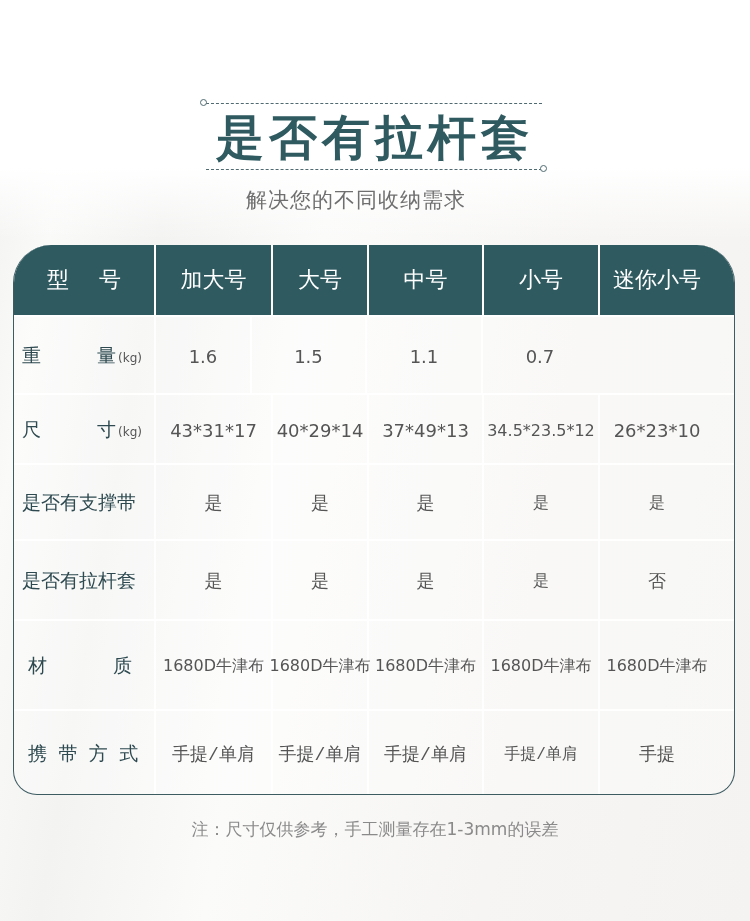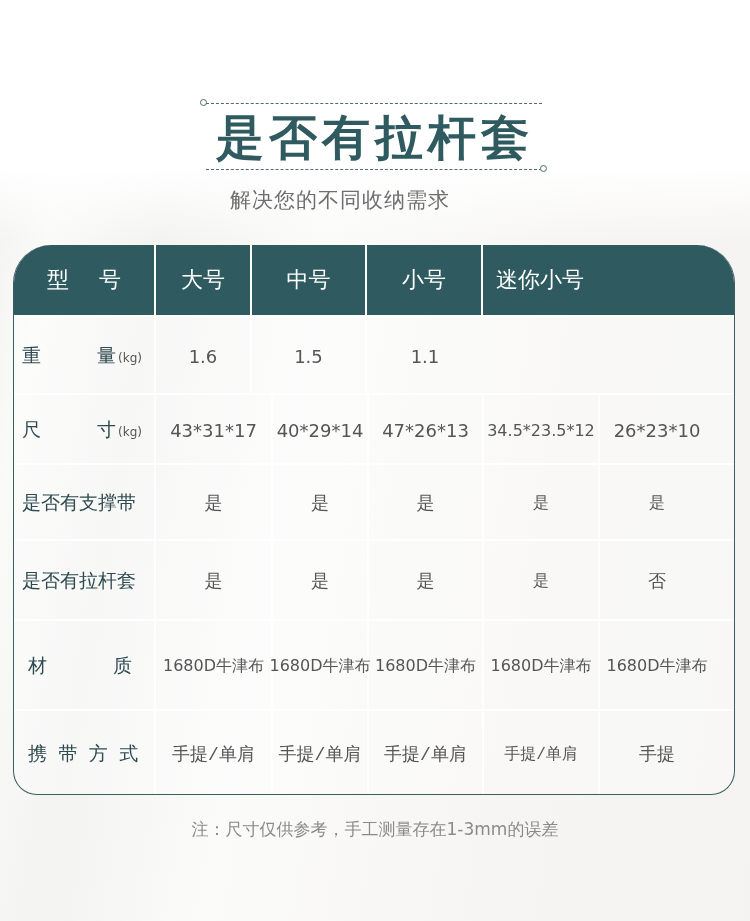--- a/index.html
+++ b/index.html
@@ -13,21 +13,21 @@
   .title-wrap { position:absolute; left:200px; top:98px; width:350px; height:76px; }
   .dash { position:absolute; height:0; border-top:1px dashed #4f6a70; }
   .dash.top { left:6px; top:5px; width:336px; }
   .dash.bottom { left:6px; top:71px; width:336px; }
   .dot { position:absolute; width:5px; height:5px; border:1px solid #4f6a70; border-radius:50%; background:#fff; }
   .dot.tl { left:0; top:1px; }
   .dot.br { left:340px; top:67px; }
   .title { position:absolute; left:0; top:10px; width:350px; text-align:center;
     font-family: "DejaVu Serif", "Liberation Serif", serif; font-weight:bold;
     font-size:48px; letter-spacing:5px; color:#2e5a60; line-height:58px; }
-  .subtitle { position:absolute; left:1px; top:186px; width:678px; text-align:center;
+  .subtitle { position:absolute; left:17px; top:186px; width:678px; text-align:center;
     font-size:21px; color:#6f6f6f; letter-spacing:1px; }
 
   .table { position:absolute; left:13px; top:245px; width:722px; height:550px;
     border:1.5px solid #3d5c62; border-top:none; border-radius:38px 38px 24px 24px; overflow:hidden;
     box-sizing:border-box; background: rgba(255,255,255,0.35); }
   .row { position:absolute; left:0; width:722px; display:flex; }
   .cell { box-sizing:border-box; display:flex; align-items:center; justify-content:center;
     border-right:2px solid rgba(255,255,255,0.85); color:#555; font-size:18px; white-space:nowrap; }
   .cell:last-child { border-right:none; }
   .row.body { border-top:2px solid rgba(255,255,255,0.9); }
@@ -55,44 +55,46 @@
   <div class="dot br"></div>
 </div>
 <div class="subtitle">解决您的不同收纳需求</div>
 
 <div class="table">
   <div class="row header">
     <div class="cell c0 hdr-spread">
       <span>型</span>
       <span>号</span>
     </div>
+    <div class="cell c1">加大号</div>
     <div class="cell c2">大号</div>
     <div class="cell c3">中号</div>
     <div class="cell c4">小号</div>
     <div class="cell c5">迷你小号</div>
   </div>
 
   <div class="row body" style="top:70px;height:78px;">
     <div class="cell c0 label spread">
       <span>重</span>
       <span><span>量</span><span class="unit">(kg)</span></span>
     </div>
     <div class="cell c2">1.6</div>
     <div class="cell c3">1.5</div>
     <div class="cell c4">1.1</div>
+    <div class="cell c5">0.7</div>
   </div>
 
   <div class="row body" style="top:148px;height:70px;">
     <div class="cell c0 label spread">
       <span>尺</span>
       <span><span>寸</span><span class="unit">(kg)</span></span>
     </div>
     <div class="cell c1">43*31*17</div>
     <div class="cell c2">40*29*14</div>
-    <div class="cell c3">47*26*13</div>
+    <div class="cell c3">37*49*13</div>
     <div class="cell c4 small">34.5*23.5*12</div>
     <div class="cell c5">26*23*10</div>
   </div>
 
   <div class="row body" style="top:218px;height:76px;">
     <div class="cell c0 label">是否有支撑带</div>
     <div class="cell c1">是</div>
     <div class="cell c2">是</div>
     <div class="cell c3">是</div>
     <div class="cell c4 small">是</div>

